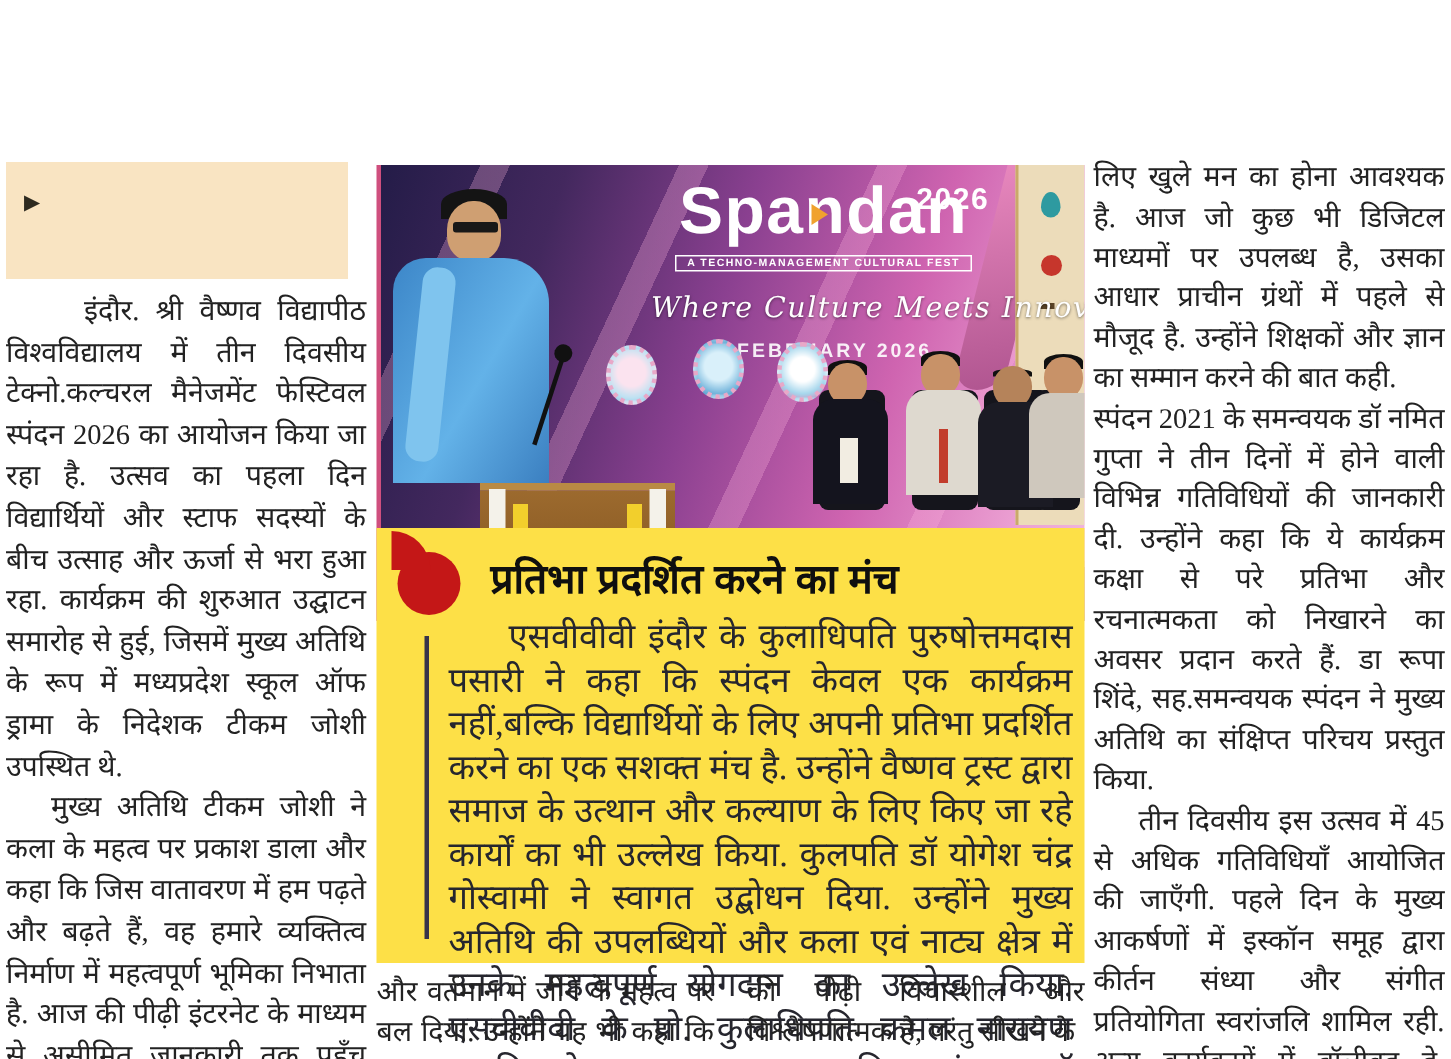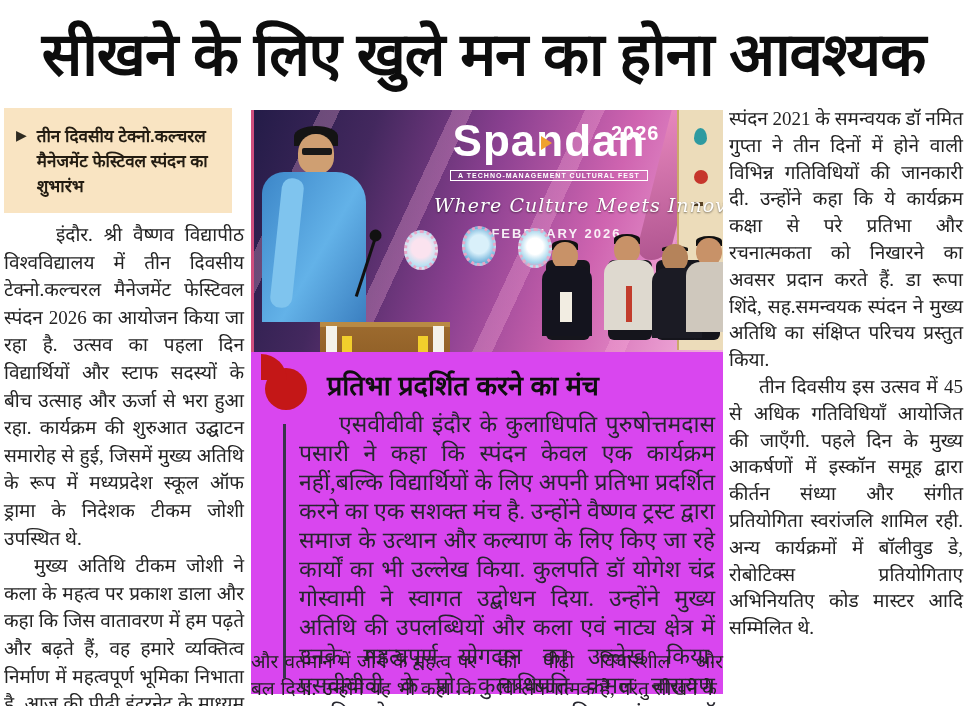--- a/index.html
+++ b/index.html
@@ -148,22 +148,22 @@
     background:linear-gradient(#c08a46,#96632a); border-top:4px solid #e7cfa0; }
   .paper { position:absolute; background:#f7f6f0; border:1px solid #d8d4c6; }
   .pa1 { right:96px; bottom:26px; width:42px; height:12px; transform:rotate(-4deg); }
   .pa2 { right:48px; bottom:28px; width:50px; height:13px; transform:rotate(3deg); }
   .pa3 { right:10px; bottom:24px; width:40px; height:11px; }
   .glass { position:absolute; right:66px; bottom:40px; width:8px; height:16px;
     background:rgba(235,245,250,.85); border:1px solid #bcc8ce; border-radius:2px; }
 
   
   .quote-box {
-    position:absolute; left:0; top:242px; width:472px; height:342px;
-    background:#d946ef; padding:14px 10px 10px 10px;
+    position:absolute; left:0; top:242px; width:472px; height:290px;
+    background:#fde047; padding:14px 10px 10px 10px;
   }
   .qmark { position:absolute; left:14px; top:16px; width:42px; height:42px;
     background:#c41717; border-radius:50%; }
   .qmark::before { content:''; position:absolute; left:-4px; top:-14px; width:26px; height:26px;
     background:#c41717; border-radius:0 100% 0 0; }
   .qline { position:absolute; left:32px; top:72px; bottom:16px; width:3px; background:#38344a; }
   .q-title {
     position:absolute; left:76px; top:14px; font-weight:bold; font-size:27px; color:#0f0f0f;
     font-family:"Liberation Sans", sans-serif;
   }
@@ -174,29 +174,24 @@
 
   
   .bottom-cols { position:absolute; left:0; top:538px; width:472px; display:flex; gap:22px; }
   .bottom-cols .body-p { width:225px; line-height:27px; }
 </style>
 </head>
 <body>
 
 <div class="page">
 
-  <h1 class="headline">सीखने के लिए खुले मन का होना आवश्यक</h1>
 
   <div class="col-left">
     <div class="kicker">
       <span class="arr">▶</span>
-      <span class="ktext">
-        <span>तीन दिवसीय टेक्नो.कल्चरल</span><br>
-        <span>मैनेजमेंट फेस्टिवल स्पंदन का शुभारंभ</span>
-      </span>
     </div>
     <p class="body-p p1">इंदौर. श्री वैष्णव विद्यापीठ विश्वविद्यालय में तीन दिवसीय टेक्नो.कल्चरल मैनेजमेंट फेस्टिवल स्पंदन 2026 का आयोजन किया जा रहा है. उत्सव का पहला दिन विद्यार्थियों और स्टाफ सदस्यों के बीच उत्साह और ऊर्जा से भरा हुआ रहा. कार्यक्रम की शुरुआत उद्घाटन समारोह से हुई, जिसमें मुख्य अतिथि के रूप में मध्यप्रदेश स्कूल ऑफ ड्रामा के निदेशक टीकम जोशी उपस्थित थे.</p>
     <p class="body-p p2">मुख्य अतिथि टीकम जोशी ने कला के महत्व पर प्रकाश डाला और कहा कि जिस वातावरण में हम पढ़ते और बढ़ते हैं, वह हमारे व्यक्तित्व निर्माण में महत्वपूर्ण भूमिका निभाता है. आज की पीढ़ी इंटरनेट के माध्यम से असीमित जानकारी तक पहुँच रखती है, लेकिन अनुभव के बिना ज्ञान अधूरा है. उन्होंने अभ्यास सजगता</p>
   </div>
 
   <div class="col-center">
 
     <div class="photo">
       <div class="stripes"></div>
       <div class="pink-drape"></div>
@@ -278,17 +273,18 @@
       <p class="q-body">एसवीवीवी इंदौर के कुलाधिपति पुरुषोत्तमदास पसारी ने कहा कि स्पंदन केवल एक कार्यक्रम नहीं,बल्कि विद्यार्थियों के लिए अपनी प्रतिभा प्रदर्शित करने का एक सशक्त मंच है. उन्होंने वैष्णव ट्रस्ट द्वारा समाज के उत्थान और कल्याण के लिए किए जा रहे कार्यों का भी उल्लेख किया. कुलपति डॉ योगेश चंद्र गोस्वामी ने स्वागत उद्बोधन दिया. उन्होंने मुख्य अतिथि की उपलब्धियों और कला एवं नाट्य क्षेत्र में उनके महत्वपूर्ण योगदान का उल्लेख किया. एसवीवीवी के प्रो. कुलाधिपति कमल नारायण भुराड़िया ने धन्यवाद ज्ञापन प्रस्तुत किया. संचालन डॉ समीक्षा भट्ट ने किया.</p>
     </div>
 
     <div class="bottom-cols">
       <p class="body-p">और वर्तमान में जीने के महत्व पर बल दिया. उन्होंने यह भी कहा कि आज</p>
       <p class="body-p">की पीढ़ी विचारशील और विश्लेषणात्मक है, परंतु सीखने के</p>
     </div>
   </div>
 
   <div class="col-right">
+    <p class="body-p">लिए खुले मन का होना आवश्यक है. आज जो कुछ भी डिजिटल माध्यमों पर उपलब्ध है, उसका आधार प्राचीन ग्रंथों में पहले से मौजूद है. उन्होंने शिक्षकों और ज्ञान का सम्मान करने की बात कही.</p>
     <p class="body-p">स्पंदन 2021 के समन्वयक डॉ नमित गुप्ता ने तीन दिनों में होने वाली विभिन्न गतिविधियों की जानकारी दी. उन्होंने कहा कि ये कार्यक्रम कक्षा से परे प्रतिभा और रचनात्मकता को निखारने का अवसर प्रदान करते हैं. डा रूपा शिंदे, सह.समन्वयक स्पंदन ने मुख्य अतिथि का संक्षिप्त परिचय प्रस्तुत किया.</p>
     <p class="body-p p3">तीन दिवसीय इस उत्सव में 45 से अधिक गतिविधियाँ आयोजित की जाएँगी. पहले दिन के मुख्य आकर्षणों में इस्कॉन समूह द्वारा कीर्तन संध्या और संगीत प्रतियोगिता स्वरांजलि शामिल रही. अन्य कार्यक्रमों में बॉलीवुड डे, रोबोटिक्स प्रतियोगिताए अभिनियतिए कोड मास्टर आदि सम्मिलित थे.</p>
   </div>
 
 </div>
 
 </body></html>

